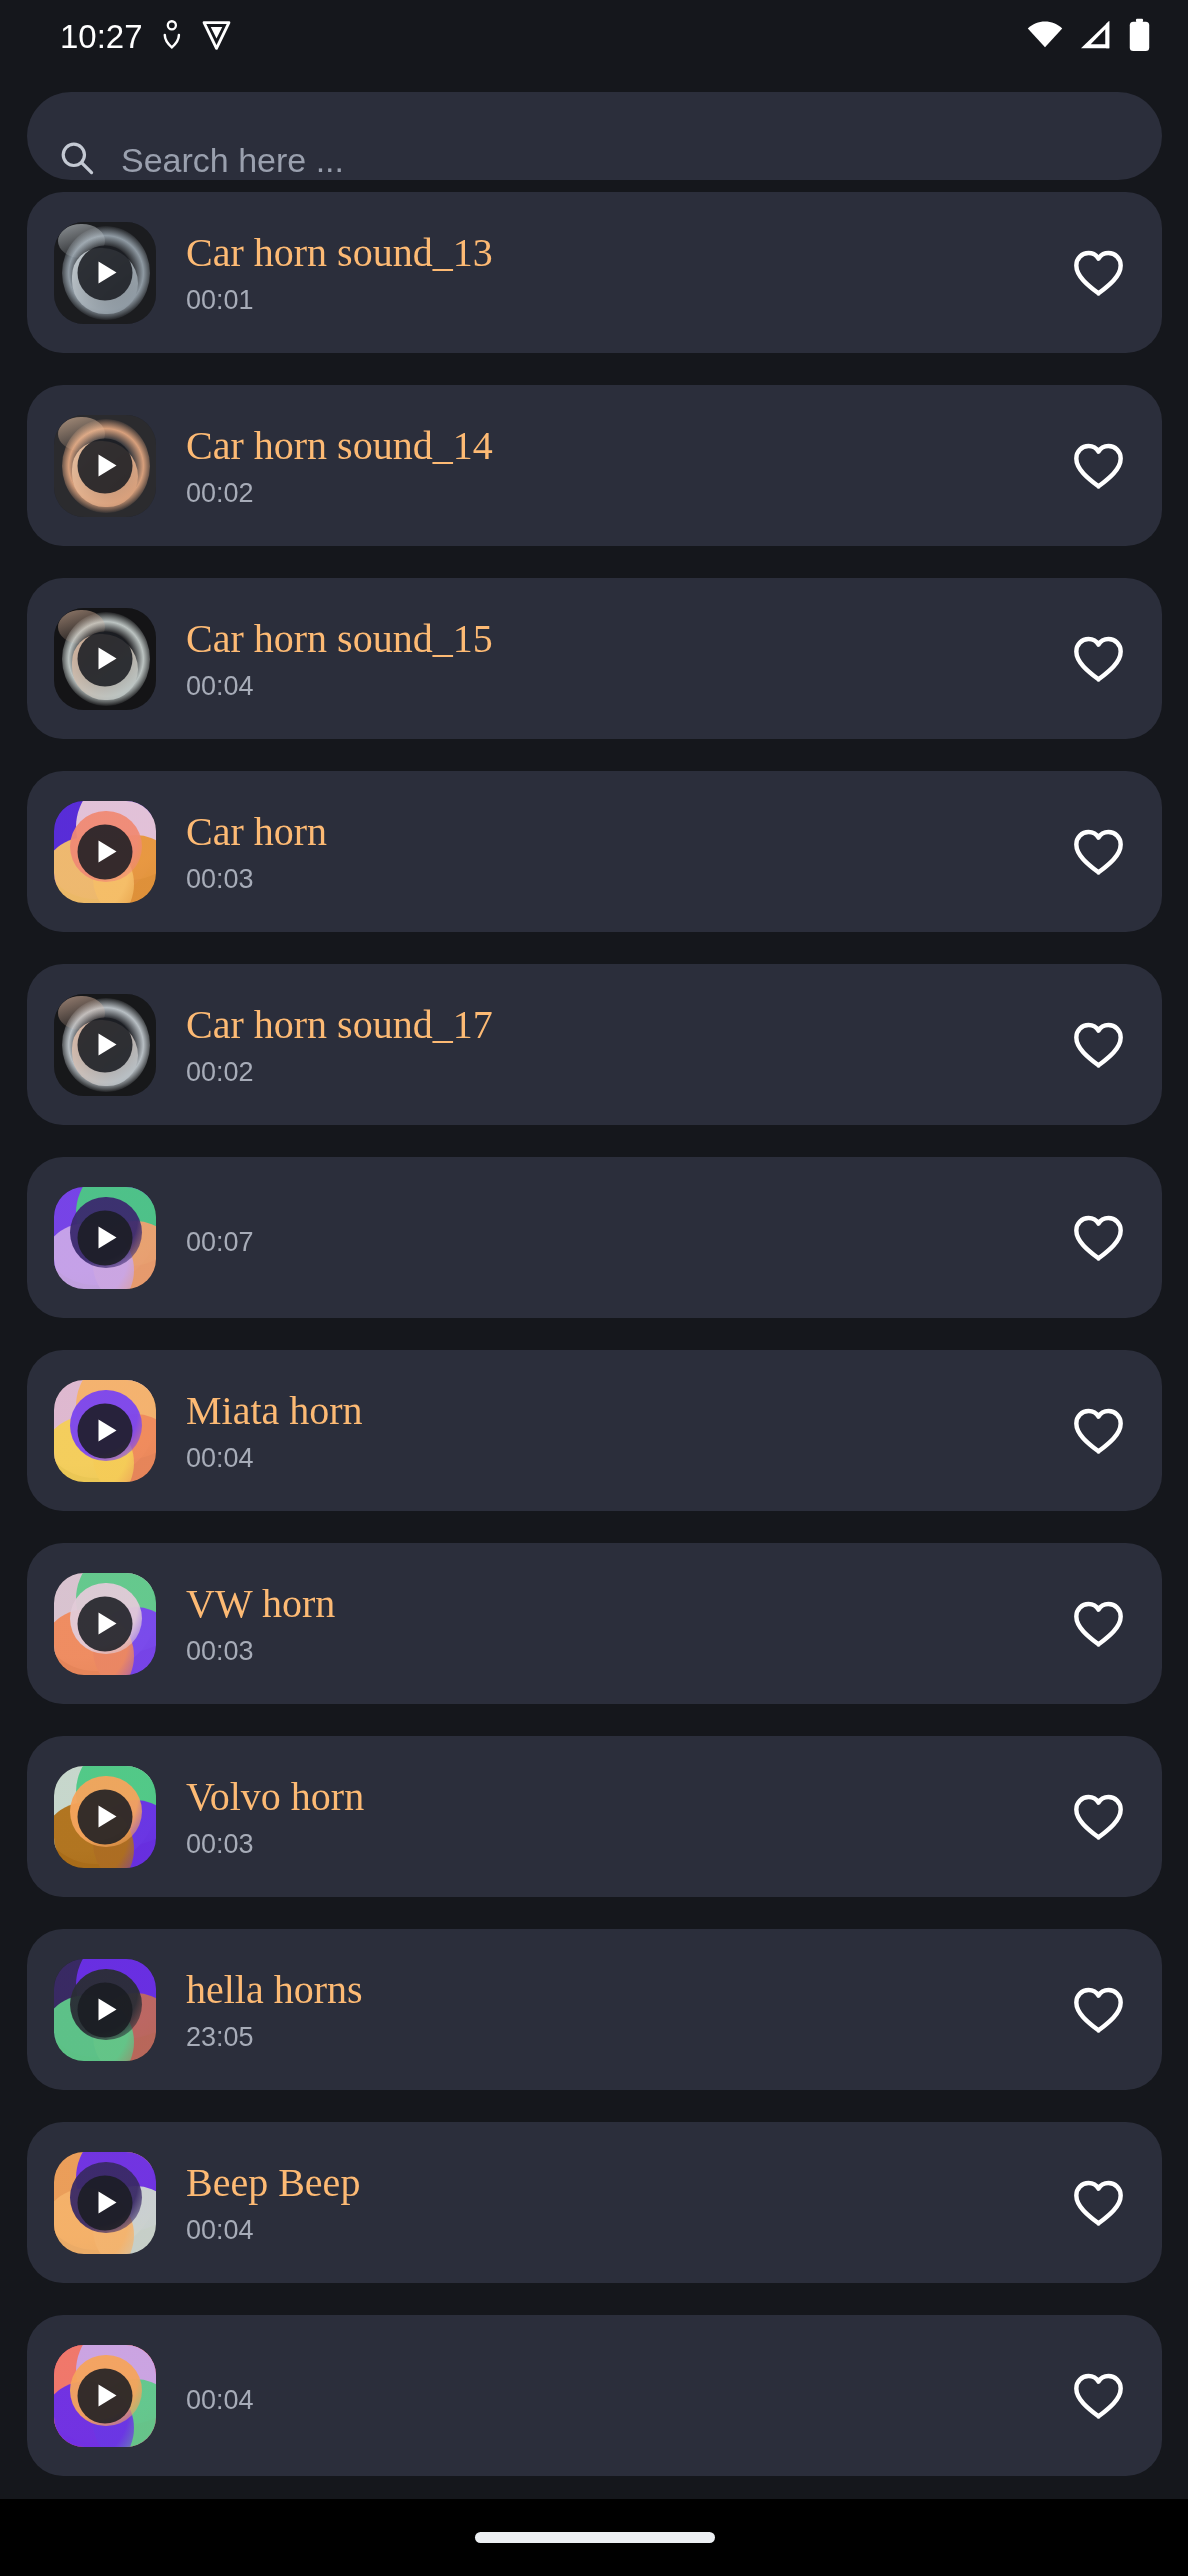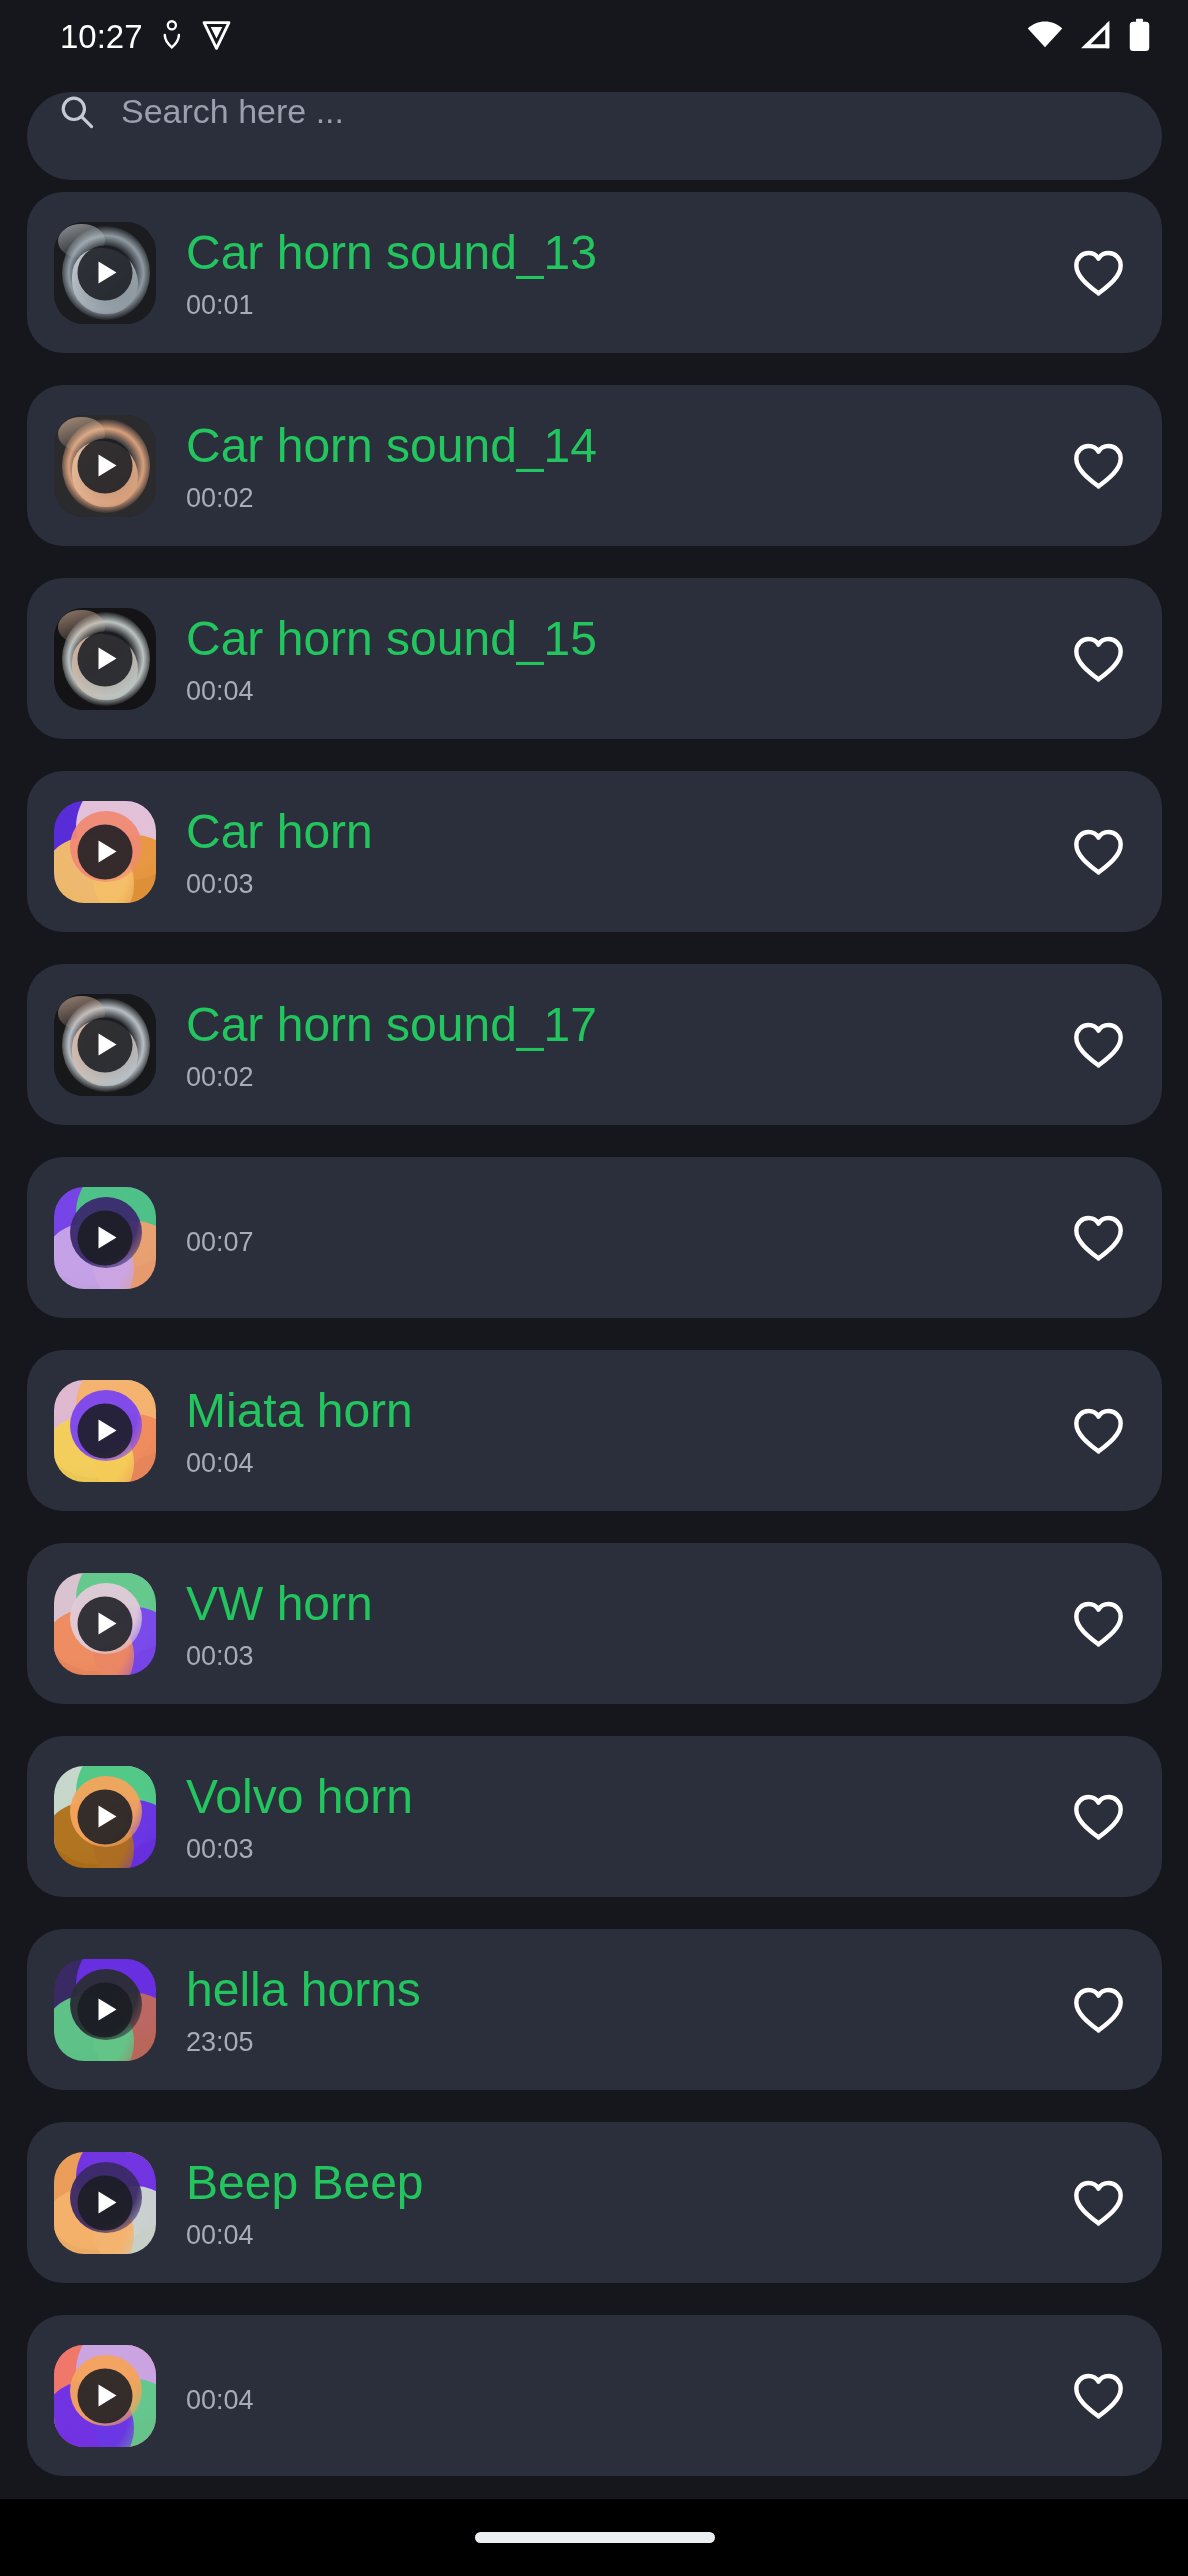--- a/index.html
+++ b/index.html
@@ -29,21 +29,21 @@
   .sb-spacer { flex:1 1 auto; }
   .sb-right-icons { display:flex; align-items:center; gap:15px; }
   .sb-ic { display:block; }
 
   
   .searchwrap { padding:19.7px 27px 7.2px 27px; background:#15171c; }
   .searchbar {
     height:88px;
     background:#2b2e3b;
     border-radius:44px;
-    display:flex; align-items:flex-start;
+    display:flex; align-items:flex-end;
     padding:0 30px;
   }
   .search-icon { flex:0 0 auto; margin-right:25px; display:block; }
   .search-input {
     flex:1 1 auto;
     background:transparent; border:0; outline:none;
     color:#e8eaf0;
     font-family:"Liberation Sans", sans-serif;
     font-size:34px;
   }
@@ -88,24 +88,24 @@
   .playbadge .tri {
     width:0; height:0;
     margin-left:4.5px;
     border-left:18px solid #ffffff;
     border-top:11.6px solid transparent;
     border-bottom:11.6px solid transparent;
   }
 
   .meta { flex:1 1 auto; padding-left:30px; min-width:0; }
   .title {
-    color:#22c55e;
-    font-size:48px;
+    color:#fdba74;
+    font-size:40px;
     line-height:1.15;
-    white-space:nowrap; overflow:hidden; text-overflow:ellipsis;
+    white-space:nowrap; overflow:hidden; text-overflow:ellipsis;font-family:Liberation Serif, serif;
   }
   .dur {
     color:#a7acb8;
     font-size:27px;
     margin-top:10.7px;
     line-height:1.1;
   }
 
   .fav { flex:0 0 auto; width:63px; height:63px; display:flex; align-items:center; justify-content:center; }
 

